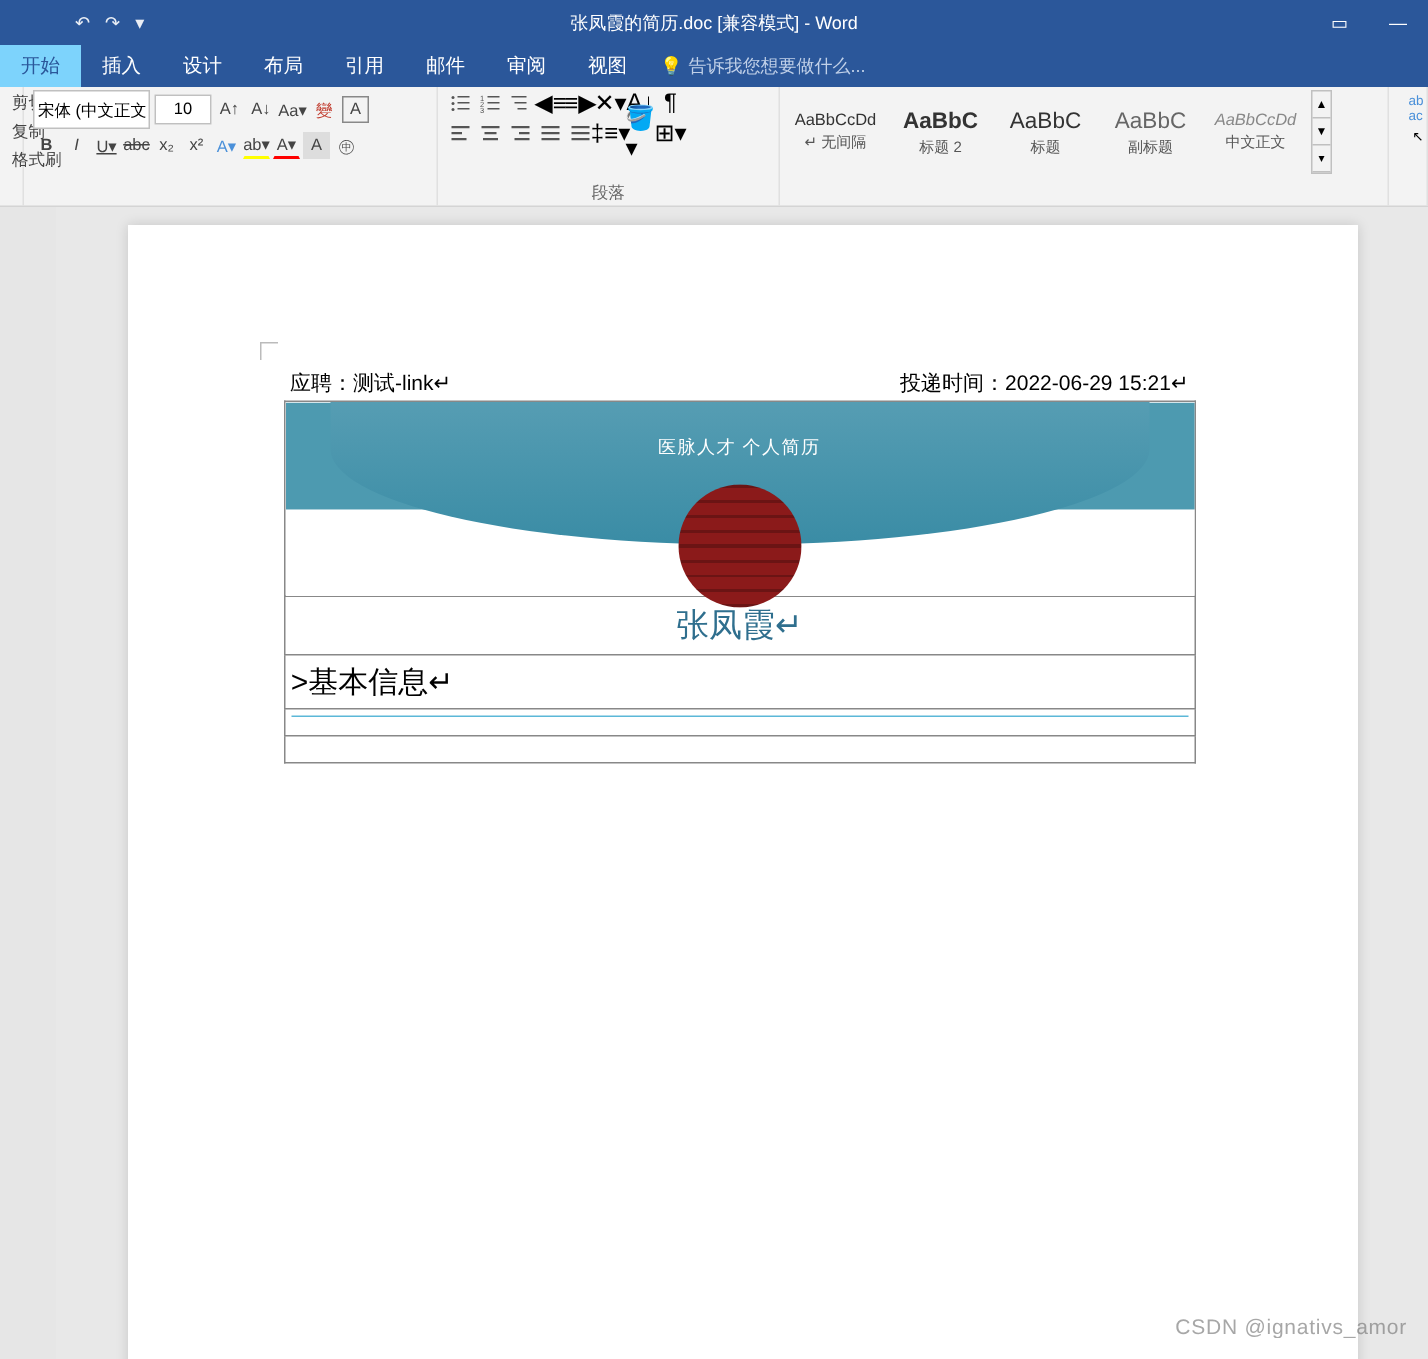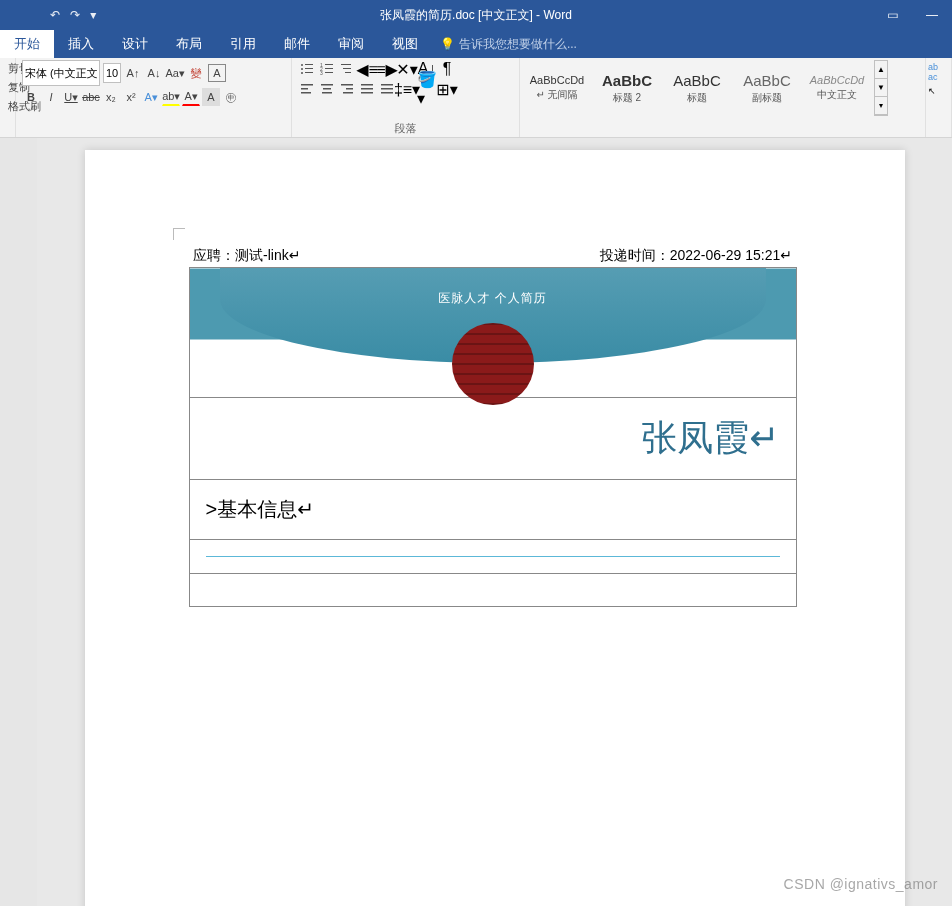--- a/index.html
+++ b/index.html
@@ -7,35 +7,35 @@
 
 .titlebar { background: #2b579a; height: 30px; display: flex; align-items: center; color: #fff; font-size: 12px; position: relative; }
 .titlebar .qat { display: flex; gap: 10px; padding-left: 50px; }
 .titlebar .qat span { opacity: 0.9; cursor: pointer; }
 .titlebar .title { position: absolute; left: 50%; transform: translateX(-50%); }
 .titlebar .winctl { position: absolute; right: 0; display: flex; gap: 15px; padding-right: 8px; }
 .titlebar .winctl span { width: 24px; text-align: center; cursor: pointer; }
 
 .tabbar { background: #2b579a; height: 28px; display: flex; align-items: center; }
 .tab { color: #fff; font-size: 13px; padding: 5px 14px; cursor: pointer; }
-.tab.active { background: #ffffff; color: #2b579a; }
+.tab.active { background: #7dd3fc; color: #2b579a; }
 .tell-me { color: #c0d0e8; font-size: 12px; padding-left: 8px; display: flex; align-items: center; gap: 4px; }
 
 .ribbon { background: #f3f3f3; height: 80px; display: flex; border-bottom: 1px solid #d4d4d4; }
 .group { border-right: 1px solid #e0e0e0; display: flex; flex-direction: column; position: relative; padding-bottom: 15px; }
 .group-label { position: absolute; bottom: 1px; left: 0; right: 0; text-align: center; font-size: 11px; color: #666; }
 .group-content { flex: 1; display: flex; flex-direction: column; padding: 2px 6px; gap: 2px; }
 
 .clip-group { width: 16px; }
 .clip-item { font-size: 11px; color: #444; padding: 1px 2px; white-space: nowrap; }
 
 .font-group { width: 276px; }
 .font-row1 { display: flex; gap: 3px; align-items: center; }
 .font-combo { border: 1px solid #c0c0c0; background: #fff; font-size: 11px; height: 20px; width: 78px; padding: 12px 2px; }
-.size-combo { border: 1px solid #c0c0c0; background: #fff; font-size: 11px; height: 20px; width: 18px; text-align: center; }
+.size-combo { border: 1px solid #c0c0c0; background: #fff; font-size: 11px; height: 20px; width: 38px; text-align: center; }
 .btn-sm { width: 18px; height: 18px; font-size: 11px; color: #444; display: inline-flex; align-items: center; justify-content: center; cursor: pointer; border: 1px solid transparent; }
 .font-row2 { display: flex; gap: 2px; align-items: center; }
 .btn-b { font-weight: bold; }
 .btn-i { font-style: italic; }
 .btn-u { text-decoration: underline; }
 .colorline { border-bottom: 2px solid #f00; }
 .colorline2 { border-bottom: 2px solid #ff0; }
 
 .para-group { width: 228px; }
 .para-row { display: flex; gap: 2px; align-items: center; }
@@ -43,52 +43,52 @@
 .icon-box svg { width: 14px; height: 14px; }
 
 .styles-group { flex: 1; }
 .styles-row { display: flex; gap: 4px; padding: 2px 4px; height: 60px; align-items: stretch; }
 .style-item { width: 66px; border: 1px solid transparent; display: flex; flex-direction: column; align-items: center; justify-content: center; cursor: pointer; }
 .style-prev { font-size: 13px; color: #333; }
 .style-name { font-size: 10px; color: #555; margin-top: 2px; }
 .style-scroll { width: 14px; display: flex; flex-direction: column; border: 1px solid #c0c0c0; }
 .style-scroll div { flex: 1; display: flex; align-items: center; justify-content: center; font-size: 8px; cursor: pointer; border-bottom: 1px solid #c0c0c0; }
 
-.edit-group { width: 26px; padding: 2px; }
+.edit-group { width: 26px; padding: 2px; align-items: flex-end; }
 .edit-item { font-size: 9px; padding: 2px 0; }
 
 .doc-area { position: absolute; top: 138px; bottom: 0; left: 0; right: 0; background: #e8e8e8; overflow: auto; display: flex; justify-content: center; margin-left: 37px; }
 .page { background: #fff; width: 820px; margin-top: 12px; min-height: 1000px; box-shadow: 0 0 8px rgba(0,0,0,0.15); position: relative; padding: 95px 16px 40px 16px; }
 
 .doc-table { border-collapse: collapse; width: 608px; margin-left: 88px; }
-.doc-table td { border: 1px solid #888; padding: 16px; vertical-align: top; }
+.doc-table td { border: 1px solid #888; padding: 4px; vertical-align: top; }
 .hdr-row td { border-top: none; border-left: none; border-right: none; font-size: 14px; color: #000; padding: 2px 4px; }
 .banner-cell { height: 130px; position: relative; background: linear-gradient(180deg, #4d9ab0 0%, #4d9ab0 55%, #fff 55%); overflow: visible; }
 .banner-curve { position: absolute; top: 0; left: 30px; right: 30px; height: 95px; background: linear-gradient(180deg, #569db3, #3a8ca5); border-radius: 0 0 300px 300px / 0 0 70px 70px; }
 .banner-text { position: absolute; top: 22px; left: 50%; transform: translateX(-50%); color: #fff; font-size: 12px; letter-spacing: 1px; }
 .banner-circle { position: absolute; top: 55px; left: 50%; transform: translateX(-50%); width: 82px; height: 82px; border-radius: 50%; background: #8b1a1a; background-image: repeating-linear-gradient(0deg, #6b1414 0 2px, #8b1a1a 2px 10px), repeating-linear-gradient(90deg, #6b1414 0 2px, transparent 2px 18px); }
-.name-cell { text-align: right; padding: 8px 0; font-size: 36px; color: #2f6f8e; font-family: "STSong", serif; }
+.name-cell { text-align: center; padding: 8px 0; font-size: 22px; color: #2f6f8e; font-family: "STSong", serif; }
 .section-cell { font-size: 20px; padding: 6px 8px; font-family: "STSong", serif; }
 .empty-cell { height: 18px; }
 .blue-line { border-top: 1px solid #5cb8d8; }
 
 .watermark { position: absolute; bottom: 14px; right: 14px; color: rgba(120,120,120,0.65); font-size: 14px; letter-spacing: 0.5px; }
 .corner { position: absolute; width: 12px; height: 12px; border: 1px solid #bbb; }
 .corner.tl { top: 78px; left: 88px; border-right: none; border-bottom: none; }
 </style>
 </head>
 <body>
 
 <div class="titlebar">
   <div class="qat">
     <span>↶</span>
     <span>↷</span>
     <span>▾</span>
   </div>
-  <div class="title">张凤霞的简历.doc [中文正文] - Word</div>
+  <div class="title">张凤霞的简历.doc [兼容模式] - Word</div>
   <div class="winctl">
     <span>▭</span>
     <span>—</span>
   </div>
 </div>
 
 <div class="tabbar">
   <div class="tab active">开始</div>
   <div class="tab">插入</div>
   <div class="tab">设计</div>

